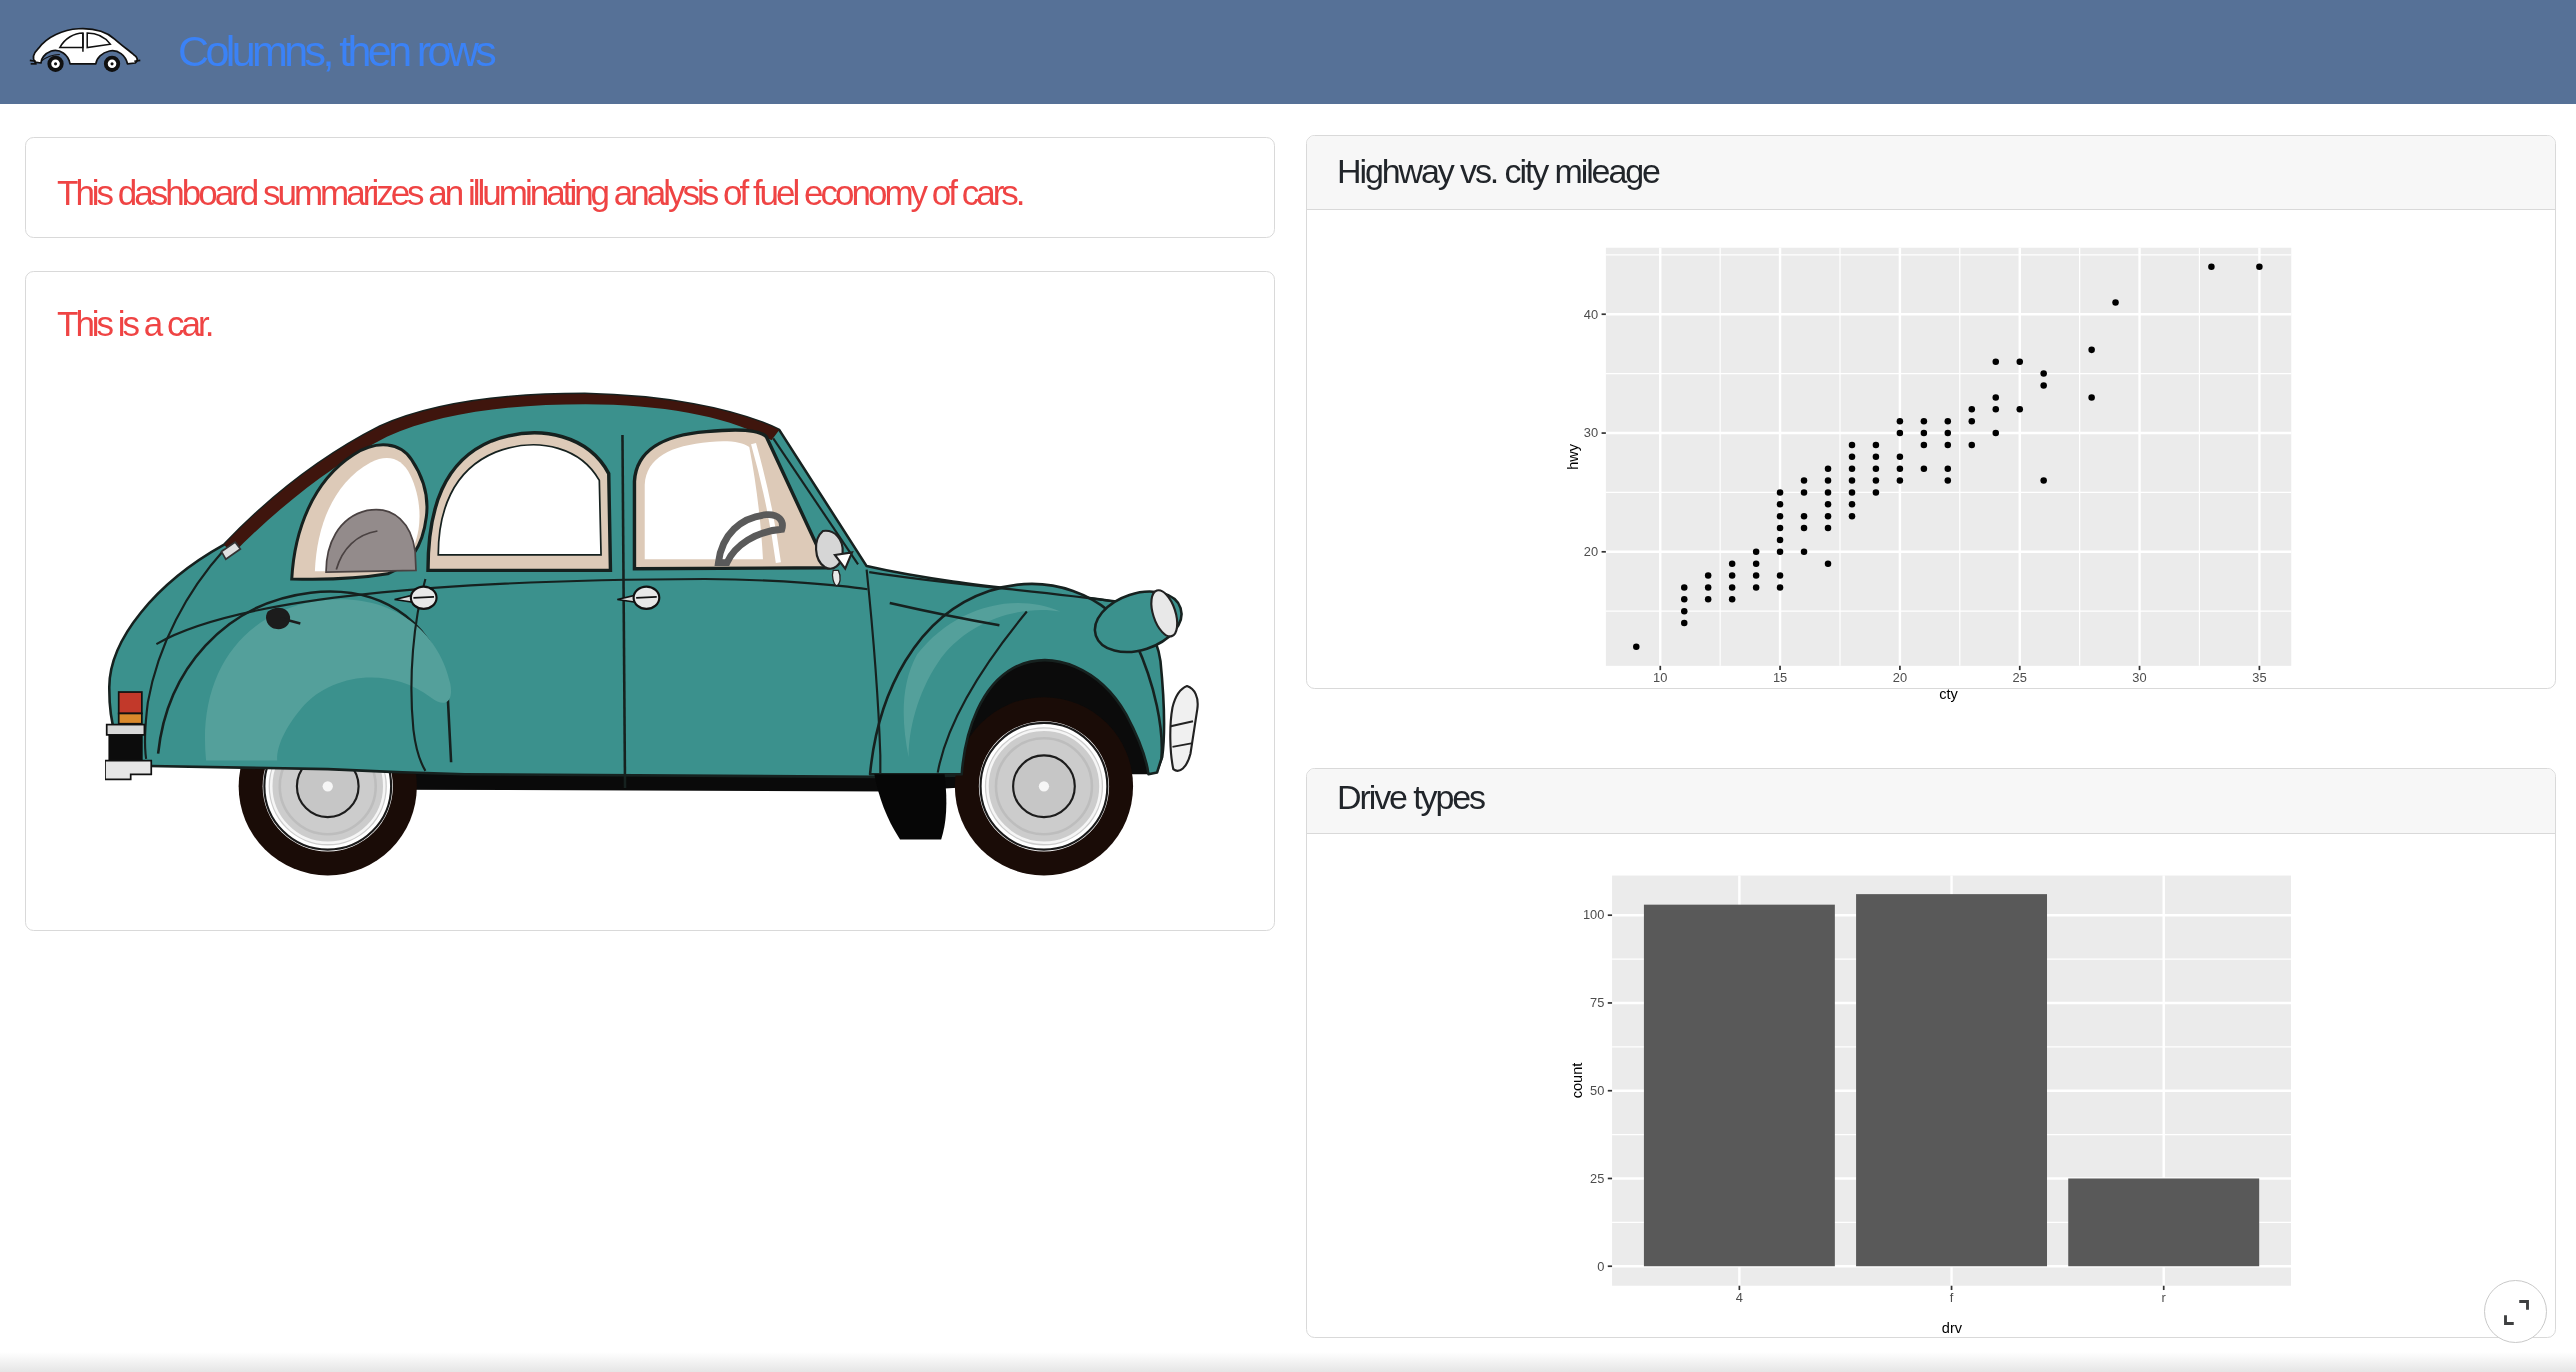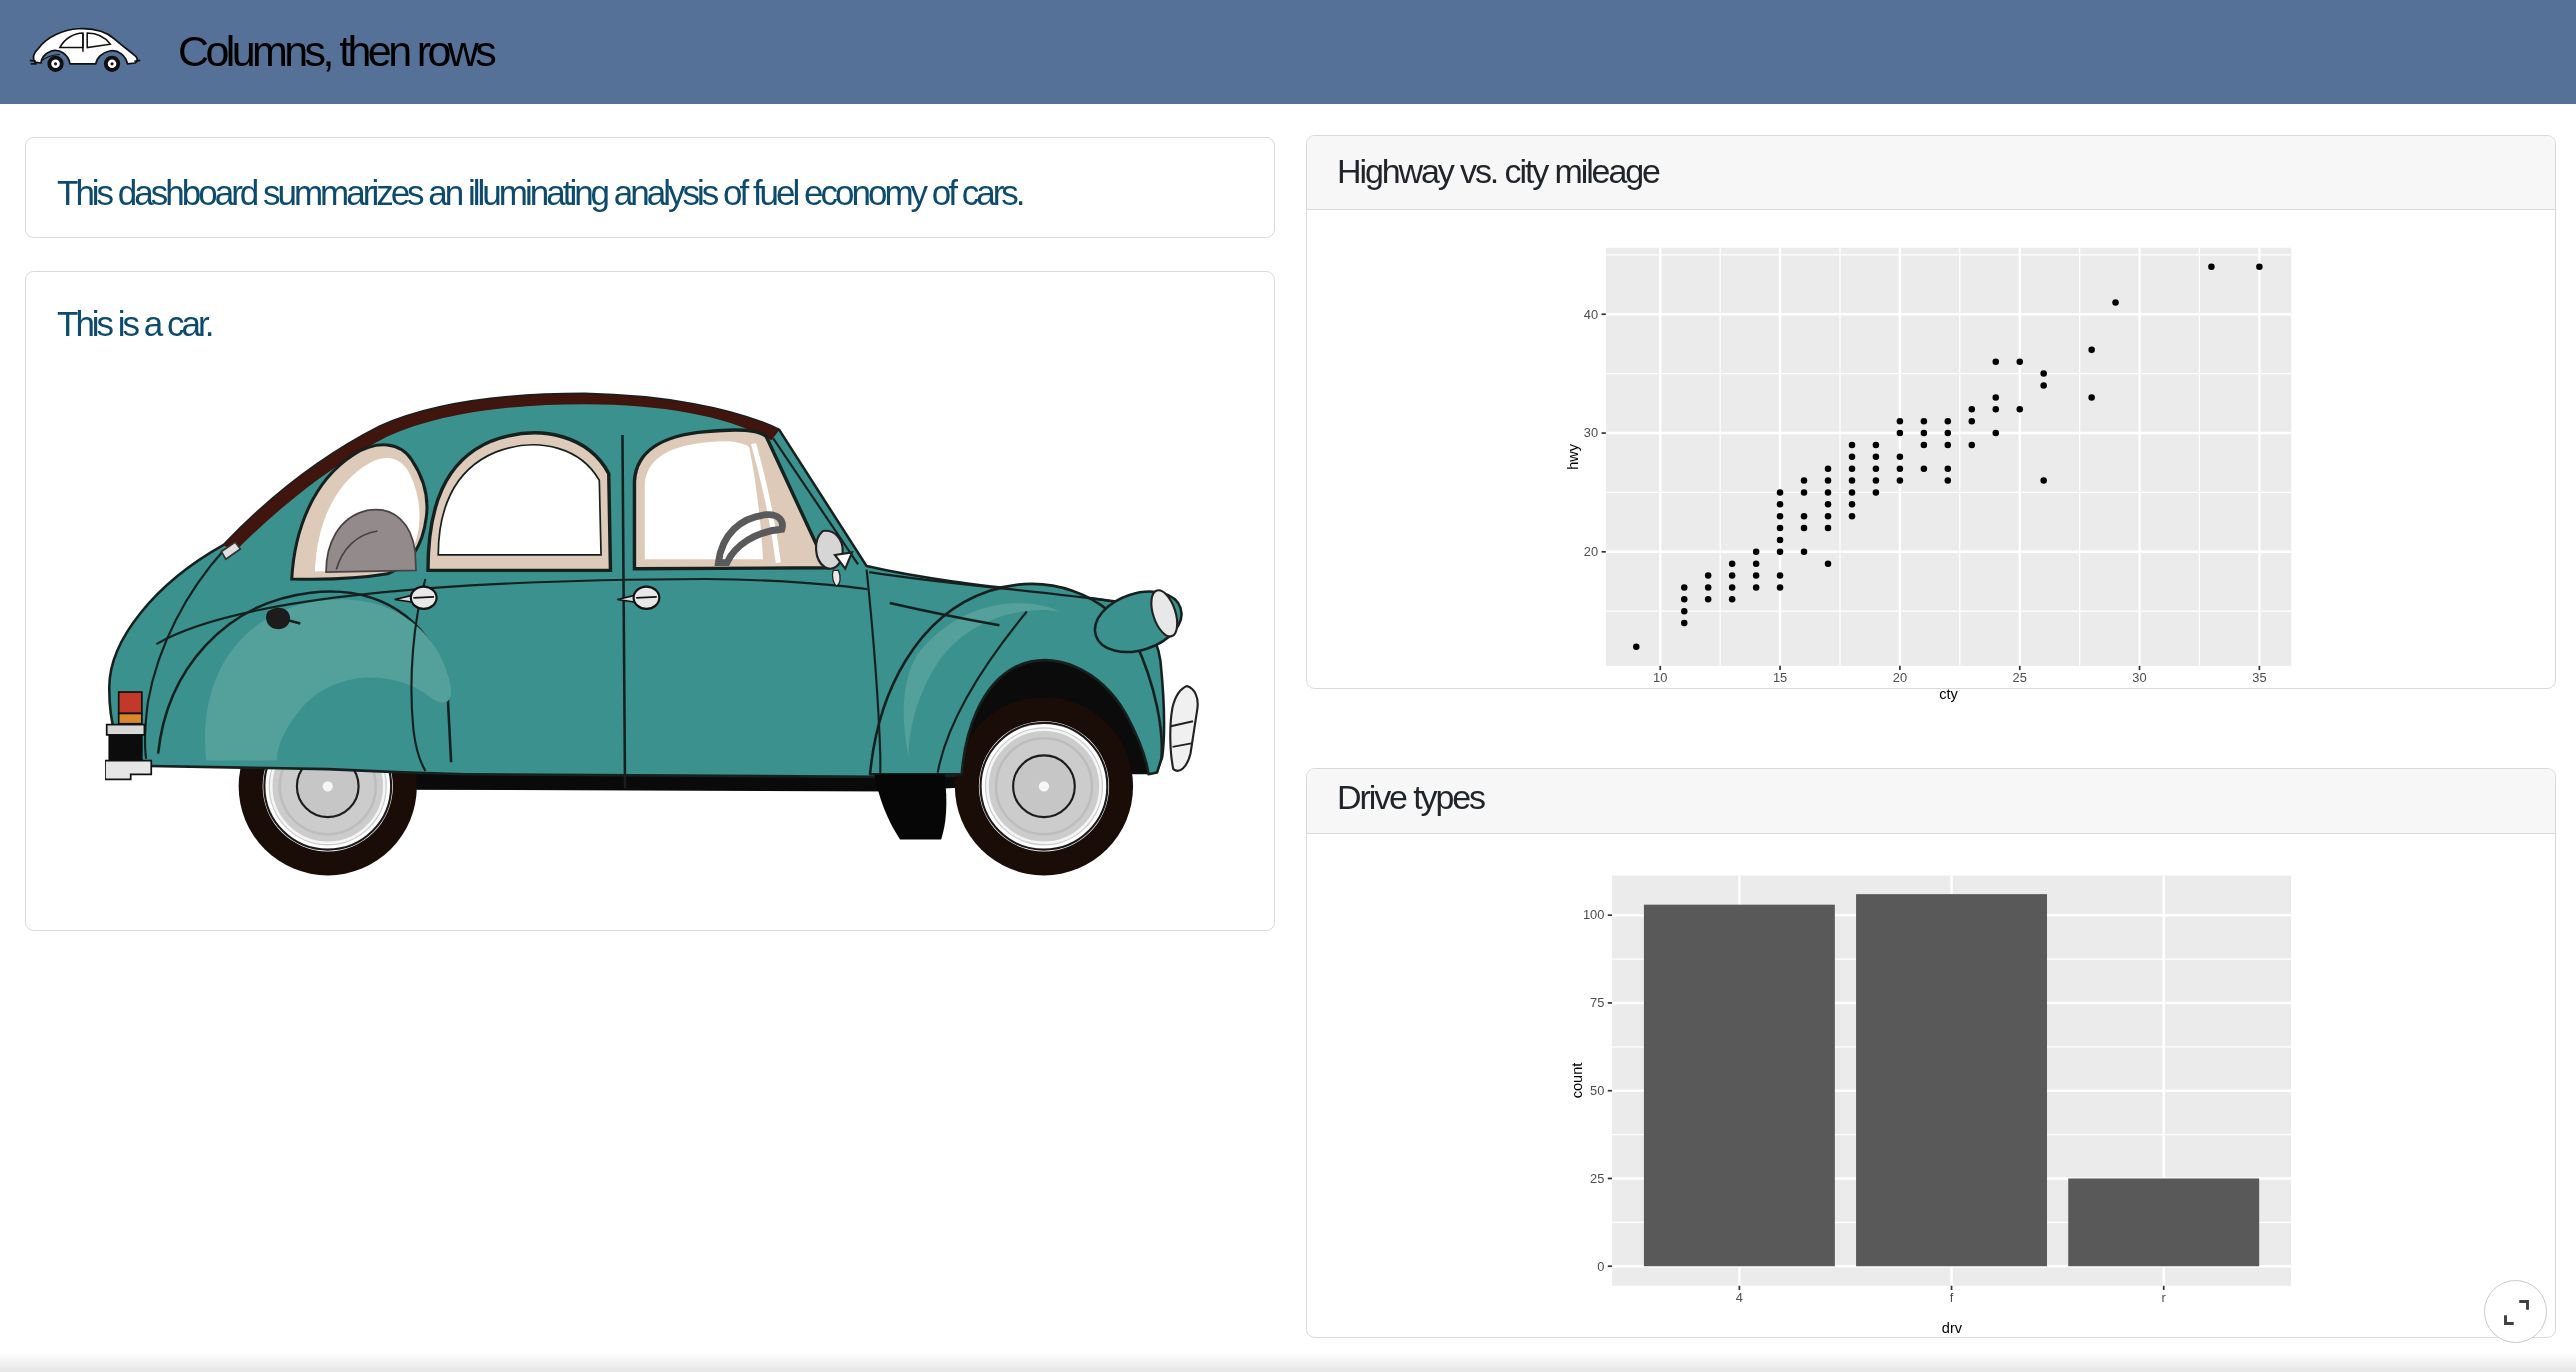--- a/index.html
+++ b/index.html
@@ -1,20 +1,20 @@
 <!DOCTYPE html>
 <html style="font-size:13.7px"><head><meta charset="utf-8">
 <style>
 * { margin:0; padding:0; box-sizing:border-box; }
 html,body { width:2576px; height:1373px; background:#ffffff; font-family:"Liberation Sans", sans-serif; overflow:hidden; }
 .abs { position:absolute; }
 .navbar { left:0; top:0; width:2576px; height:104px; background:#567197; }
-.navtitle { left:178px; top:30px; line-height:1; color:#000000; font-size:43px; letter-spacing:-3.6px; }
+.navtitle { left:178px; top:30px; line-height:1; color:#3b82f6; font-size:43px; letter-spacing:-3.6px; }
 .card { background:#ffffff; border:1.7px solid #d9d9d9; border-radius:8.6px; }
-.cardtext { font-size:35px; letter-spacing:-3px; color:#0c4a6e; line-height:1; white-space:nowrap; }
+.cardtext { font-size:35px; letter-spacing:-3px; color:#ef4444; line-height:1; white-space:nowrap; }
 .chead { position:absolute; left:0; top:0; width:100%; background:#f7f7f7; border-bottom:1.7px solid #d9d9d9; border-radius:7.7px 7.7px 0 0; }
 .ctitle { font-size:34px; letter-spacing:-2.1px; color:#21252a; line-height:1; white-space:nowrap; }
 </style></head>
 <body>
 <div class="abs navbar"></div>
 <svg class="abs" style="left:29px; top:26px" width="113" height="50" viewBox="0 0 132 58">
     <path d="M 7,42 C 4,38 5,32 11,26 C 21,12 40,4 58,3 C 77,2 91,7 100,15 C 108,22 116,28 122,33 C 127,36 128,40 124,43 L 115,44 C 113,34 104,27 94,29 C 85,31 79,37 78,44 L 48,44 C 46,33 36,26 26,29 C 18,32 14,38 14,43 Z" fill="#ffffff" stroke="#101010" stroke-width="2" stroke-linejoin="round"></path>
 <path d="M 36,25 C 42,14 53,8 63,8 L 63,25 Z" fill="#ffffff" stroke="#101010" stroke-width="1.8"></path>
 <path d="M 68,8 C 79,8 89,13 95,21 L 68,25 Z" fill="#ffffff" stroke="#101010" stroke-width="1.8"></path>
 <path d="M 63,8 L 63,30" stroke="#101010" stroke-width="1.8"></path>

